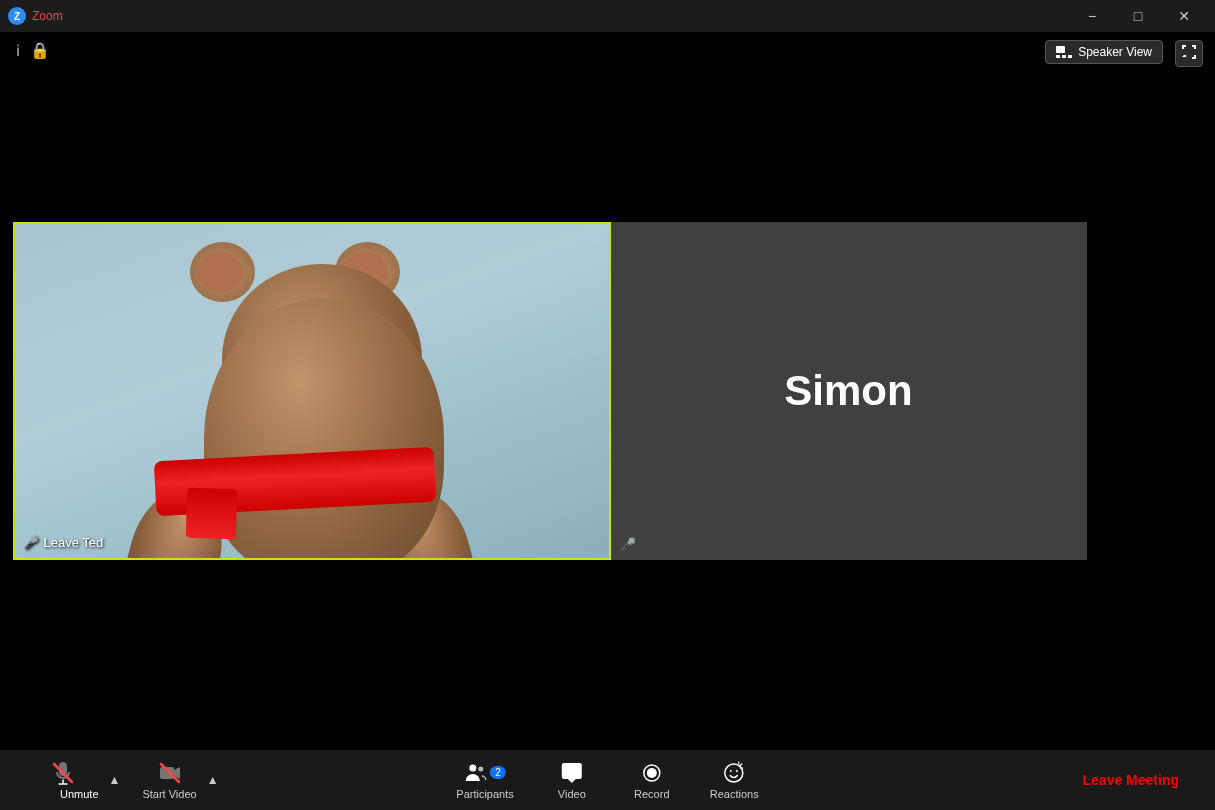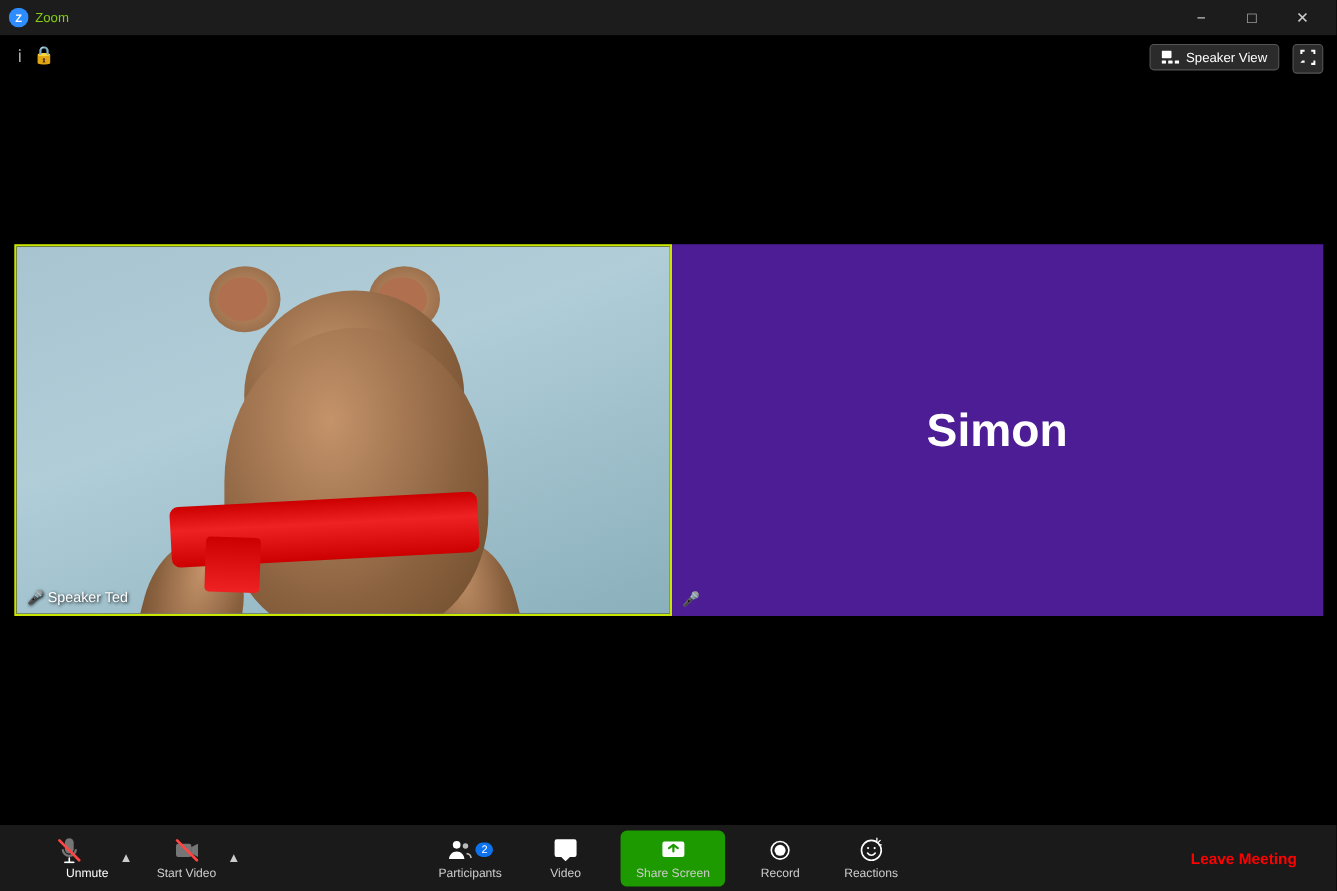--- a/index.html
+++ b/index.html
@@ -29,21 +29,21 @@
       display: flex;
       align-items: center;
       gap: 6px;
     }
     .zoom-logo {
       width: 18px;
       height: 18px;
     }
     #title-text {
       font-size: 12px;
-      color: #84cc16;
+      color: #ef4444;
     }
     #title-bar-controls {
       display: flex;
       gap: 0;
     }
     .win-btn {
       width: 46px;
       height: 32px;
       background: transparent;
       border: none;
@@ -291,23 +291,23 @@
       text-shadow: 1px 1px 3px #000;
     }
     .mic-muted-icon {
       color: #ff4444;
       font-size: 12px;
     }
 
     
     #tile-simon {
       position: relative;
-      width: 592px;
+      width: 476px;
       height: 338px;
-      background: #4c1d95;
+      background: #404040;
       display: flex;
       align-items: center;
       justify-content: center;
       flex-shrink: 0;
     }
     #simon-name {
       font-size: 42px;
       font-weight: 700;
       color: #fff;
     }
@@ -473,21 +473,21 @@
         <div class="bear-eye-left"></div>
         <div class="bear-eye-right"></div>
         <div class="bear-arm-left"></div>
         <div class="bear-arm-right"></div>
         <div class="bear-body"></div>
         <div class="bear-scarf"></div>
       </div>
 
       <div class="participant-label">
         <span class="mic-muted-icon">🎤</span>
-        <span>Speaker Ted</span>
+        <span>Leave Ted</span>
       </div>
     </div>
 
     <div id="tile-simon">
       <span id="simon-name">Simon</span>
       <div class="simon-mic-icon">🎤</div>
     </div>
 
   </div>
 </div>
@@ -534,28 +534,20 @@
       <span class="toolbar-btn-label">Participants</span>
     </div>
 
     <div class="toolbar-btn">
       <svg class="icon-svg" viewBox="0 0 24 24" fill="white">
         <path d="M20 2H4a2 2 0 0 0-2 2v12a2 2 0 0 0 2 2h4l4 4 4-4h4a2 2 0 0 0 2-2V4a2 2 0 0 0-2-2z" fill="#fff"></path>
       </svg>
       <span class="toolbar-btn-label">Video</span>
     </div>
 
-    <div class="share-screen-btn">
-      <svg class="icon-svg" viewBox="0 0 24 24" fill="white">
-        <rect x="2" y="4" width="20" height="14" rx="2" fill="#fff"></rect>
-        <path d="M8 20h8M12 18v2" stroke="#1d9a00" stroke-width="2"></path>
-        <path d="M12 13V7m-4 3l4-3 4 3" stroke="#1d9a00" stroke-width="2" stroke-linecap="round" stroke-linejoin="round"></path>
-      </svg>
-      <span class="toolbar-btn-label">Share Screen</span>
-    </div>
 
     <div class="toolbar-btn">
       <svg class="icon-svg" viewBox="0 0 24 24">
         <circle cx="12" cy="12" r="8" stroke="#fff" stroke-width="1.5" fill="none"></circle>
         <circle cx="12" cy="12" r="5" fill="#fff"></circle>
       </svg>
       <span class="toolbar-btn-label">Record</span>
     </div>
 
     <div class="toolbar-btn">

